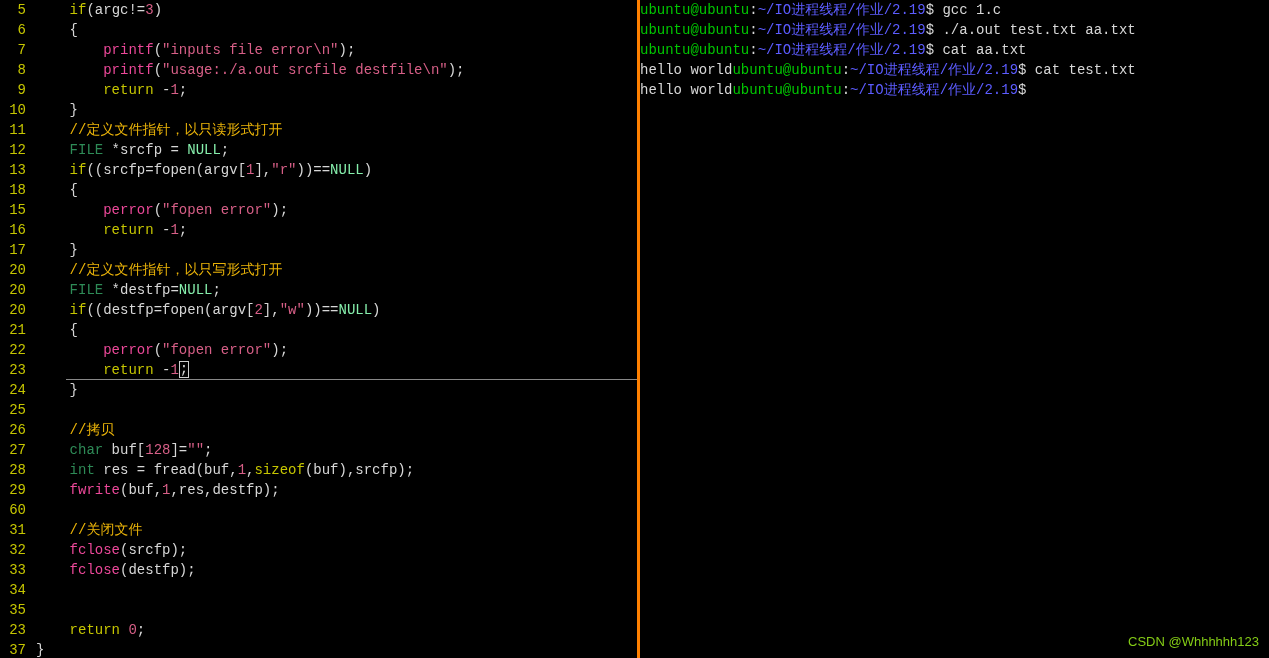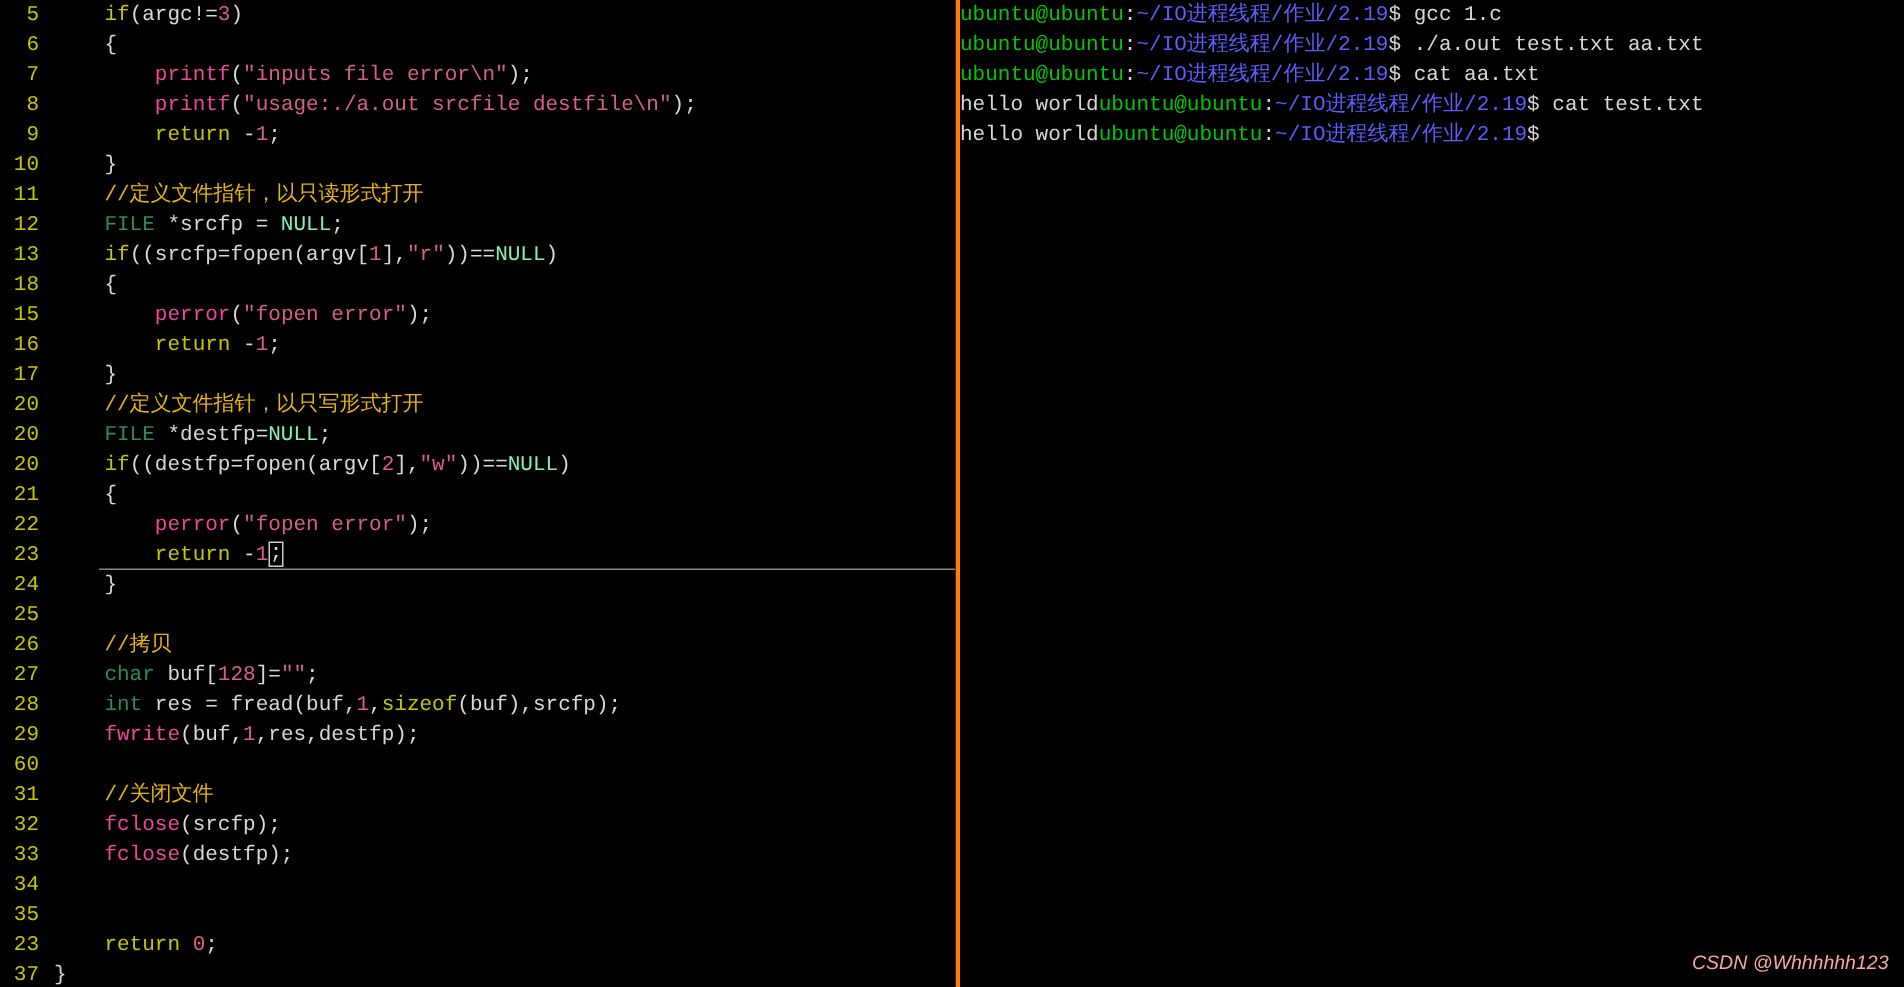--- a/index.html
+++ b/index.html
@@ -75,24 +75,23 @@
   margin-top: 1px;
 }
 .term-line { height: 20px; }
 .prompt-user { color: #00c800; }
 .prompt-path { color: #5c5cff; }
 .term-text { color: #d7d7d7; }
 .watermark {
   position: absolute;
   right: 10px;
   bottom: 6px;
-  color: #fca5a5;
+  color: #84cc16;
   font-size: 13px;
   font-family: sans-serif;
-  font-style: italic;
 }
 </style>
 </head>
 <body>
 
 <div class="split">
   <div class="pane-left">
     <div class="gutter" id="gutter">
         <div>5</div>
         <div>6</div>

